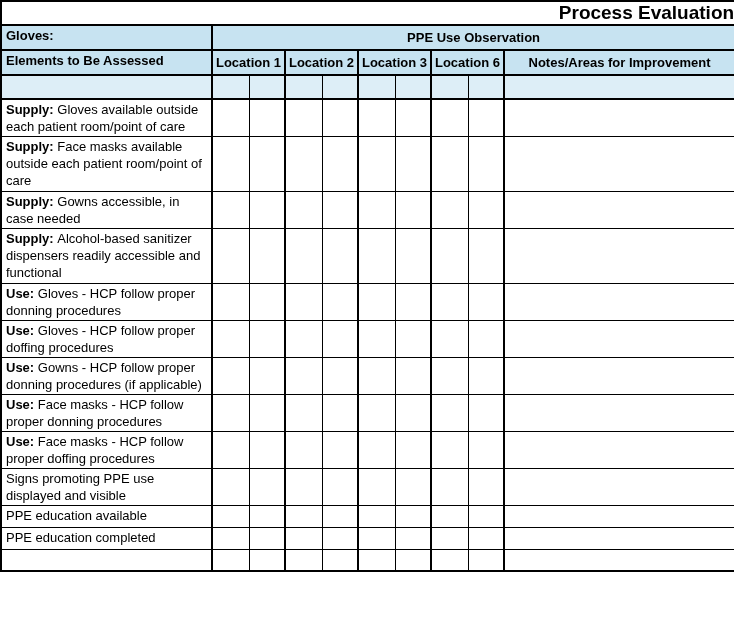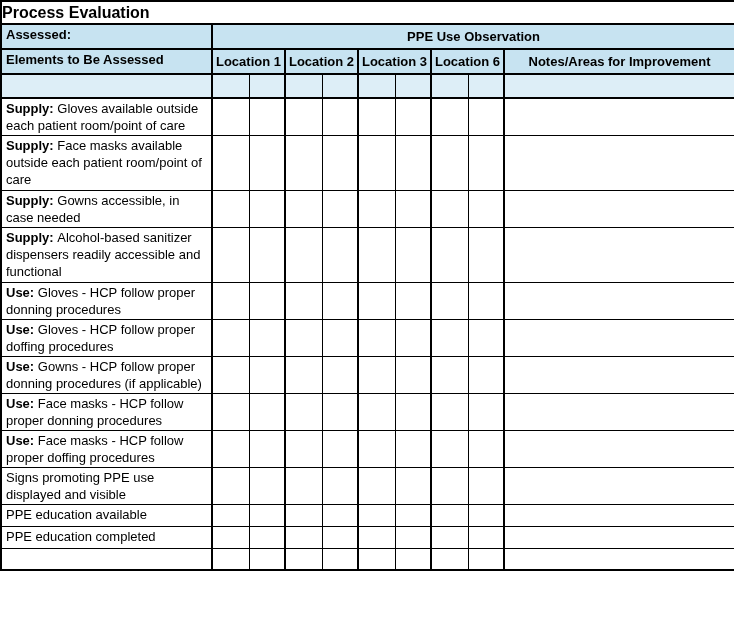--- a/index.html
+++ b/index.html
@@ -22,23 +22,23 @@
   }
   
   tr.hdr > td, tr.hdr > th { border-top-width: 2px; border-bottom-width: 2px; }
   
   tbody td { border-top-width: 1.5px; border-bottom-width: 1.5px; }
   
   .thickL { border-left-width: 2px; }
 
   .title-cell {
     background: #ffffff;
-    text-align: left;
+    text-align: right;
     font-weight: bold;
-    font-size: 16px;
+    font-size: 19px;
     height: 21px;
   }
   .hdr-bg  { background: #c7e3f1; }
   .sub-bg  { background: #ddeef7; }
 
   .c-label {
     padding: 1px 3px 1px 4px;
     vertical-align: top;
     line-height: 17px;
   }
@@ -68,21 +68,21 @@
       <col style="width:36px">
     <col style="width:231px">
   </colgroup>
 
   <thead>
     <tr class="hdr">
       <td class="title-cell" colspan="10">Process Evaluation</td>
     </tr>
 
     <tr class="hdr r-process">
-      <td class="hdr-bg c-label bold">Assessed:</td>
+      <td class="hdr-bg c-label bold">Gloves:</td>
       <td class="hdr-bg bold center thickL" colspan="9">PPE Use Observation</td>
     </tr>
 
     <tr class="hdr r-heads">
       <th class="hdr-bg c-label bold">Elements to Be Assessed</th>
       <th class="hdr-bg bold center thickL" colspan="2">Location 1</th>
       <th class="hdr-bg bold center thickL" colspan="2">Location 2</th>
       <th class="hdr-bg bold center thickL" colspan="2">Location 3</th>
       <th class="hdr-bg bold center thickL" colspan="2">Location 6</th>
       <th class="hdr-bg bold center thickL">Notes/Areas for Improvement</th>

